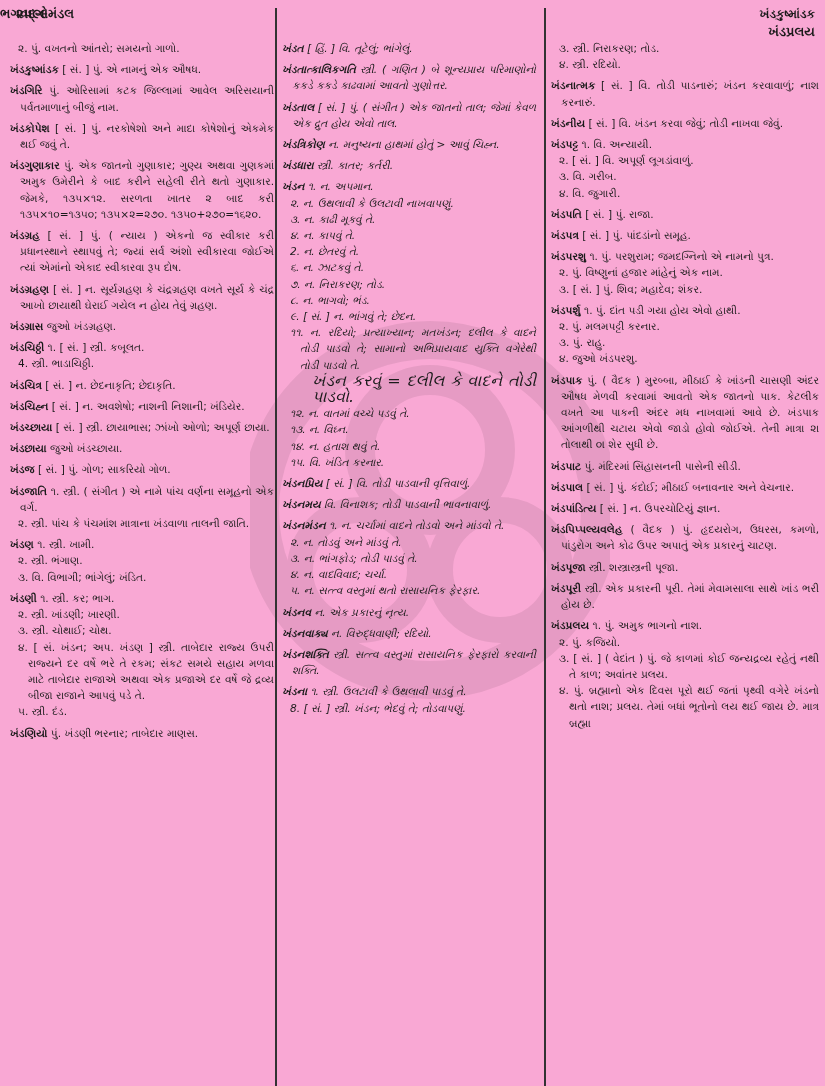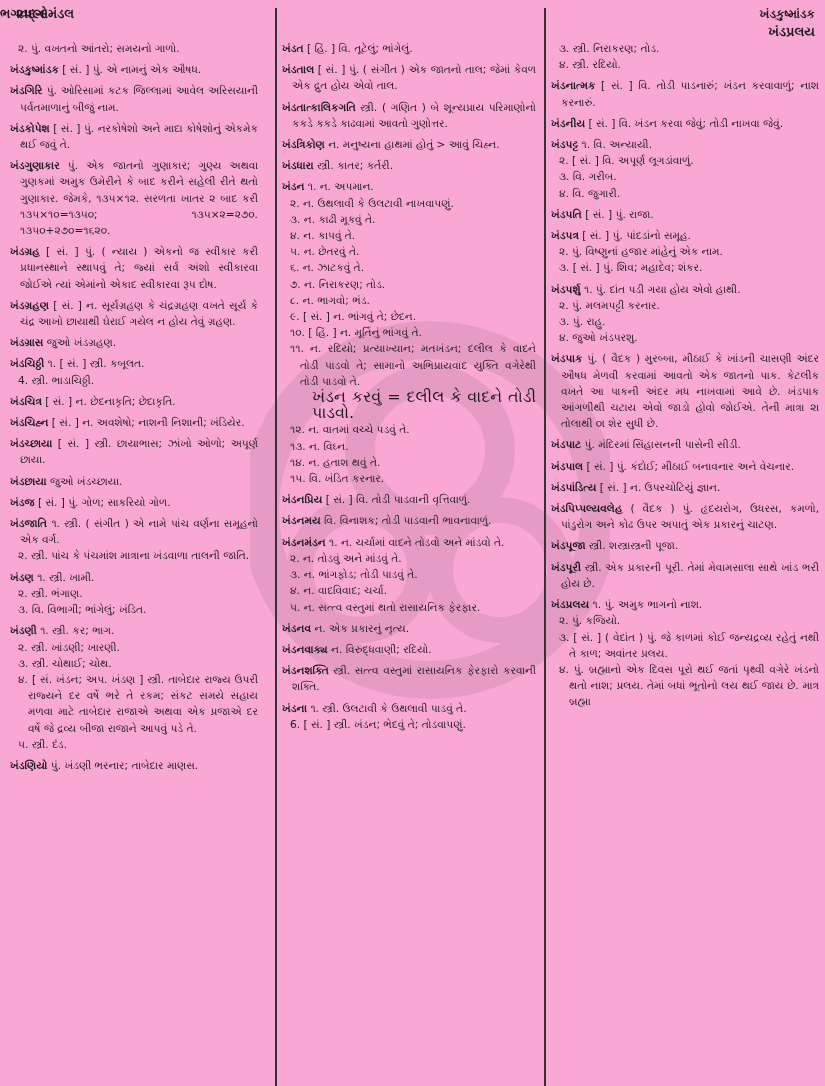--- a/index.html
+++ b/index.html
@@ -70,22 +70,22 @@
       width: 825px;
       height: 1046px;
     }
     .col {
       position: absolute;
       top: 0;
       height: 1046px;
       box-sizing: border-box;
       overflow: hidden;
     }
-    .col-1 { left: 10px; width: 264px; padding-right: 16px; }
-    .col-2 { left: 282px; width: 260px; padding-right: 6px; }
+    .col-1 { left: 10px; width: 264px; padding-right: 0; }
+    .col-2 { left: 282px; width: 260px; padding-right: 6px; font-style: italic; }
     .col-3 { left: 551px; width: 268px; }
     .divider {
       position: absolute;
       top: 8px;
       width: 1.5px;
       height: 1078px;
       background: #333;
     }
     .divider-1 { left: 275px; }
     .divider-2 { left: 544px; }
@@ -163,64 +163,64 @@
         <div class="sense">૩. વિ. વિભાગી; ભાંગેલું; ખંડિત.</div>
         <div class="entry"><span class="head">ખંડણી</span><span> ૧. સ્ત્રી. કર; ભાગ.</span></div>
         <div class="sense">૨. સ્ત્રી. ખાંડણી; ખારણી.</div>
         <div class="sense">૩. સ્ત્રી. ચોથાઈ; ચોથ.</div>
         <div class="sense">૪. [ સં. ખંડન; અપ. ખંડણ ] સ્ત્રી. તાબેદાર રાજ્ય ઉપરી રાજ્યને દર વર્ષે ભરે તે રકમ; સંકટ સમયે સહાય મળવા માટે તાબેદાર રાજાએ અથવા એક પ્રજાએ દર વર્ષે જે દ્રવ્ય બીજા રાજાને આપવું પડે તે.</div>
         <div class="sense">૫. સ્ત્રી. દંડ.</div>
         <div class="entry"><span class="head">ખંડણિયો</span><span> પું. ખંડણી ભરનાર; તાબેદાર માણસ.</span></div>
       </div>
     <div class="col col-2">
         <div class="entry first"><span class="head">ખંડત</span><span> [ હિં. ] વિ. તૂટેલું; ભાંગેલું.</span></div>
+        <div class="entry"><span class="head">ખંડતાત્કાલિકગતિ</span><span> સ્ત્રી. ( ગણિત ) બે શૂન્યપ્રાય પરિમાણોનો કકડે કકડે કાઢવામાં આવતો ગુણોત્તર.</span></div>
         <div class="entry"><span class="head">ખંડતાલ</span><span> [ સં. ] પું. ( સંગીત ) એક જાતનો તાલ; જેમાં કેવળ એક દ્રુત હોય એવો તાલ.</span></div>
-        <div class="entry"><span class="head">ખંડતાત્કાલિકગતિ</span><span> સ્ત્રી. ( ગણિત ) બે શૂન્યપ્રાય પરિમાણોનો કકડે કકડે કાઢવામાં આવતો ગુણોત્તર.</span></div>
         <div class="entry"><span class="head">ખંડત્રિકોણ</span><span> ન. મનુષ્યના હાથમાં હોતું &gt; આવું ચિહ્ન.</span></div>
         <div class="entry"><span class="head">ખંડધારા</span><span> સ્ત્રી. કાતર; કર્તરી.</span></div>
         <div class="entry"><span class="head">ખંડન</span><span> ૧. ન. અપમાન.</span></div>
         <div class="sense">૨. ન. ઉથલાવી કે ઉલટાવી નાખવાપણું.</div>
         <div class="sense">૩. ન. કાઢી મૂકવું તે.</div>
         <div class="sense">૪. ન. કાપવું તે.</div>
-        <div class="sense">૫. ન. છેતરવું તે.</div>
+        <div class="sense">2. ન. છેતરવું તે.</div>
         <div class="sense">૬. ન. ઝાટકવું તે.</div>
         <div class="sense">૭. ન. નિરાકરણ; તોડ.</div>
         <div class="sense">૮. ન. ભાગવો; ભંડ.</div>
         <div class="sense">૯. [ સં. ] ન. ભાંગવું તે; છેદન.</div>
-        <div class="sense">૧૦. [ હિં. ] ન. મૂર્તિનું ભાંગવું તે.</div>
         <div class="sense">૧૧. ન. રદિયો; પ્રત્યાખ્યાન; મતખંડન; દલીલ કે વાદને તોડી પાડવો તે; સામાનો અભિપ્રાયવાદ યુક્તિ વગેરેથી તોડી પાડવો તે.</div>
         <div class="note">ખંડન કરવું = દલીલ કે વાદને તોડી પાડવો.</div>
         <div class="sense">૧૨. ન. વાતમાં વચ્ચે પડવું તે.</div>
         <div class="sense">૧૩. ન. વિઘ્ન.</div>
         <div class="sense">૧૪. ન. હતાશ થવું તે.</div>
         <div class="sense">૧૫. વિ. ખંડિત કરનાર.</div>
         <div class="entry"><span class="head">ખંડનપ્રિય</span><span> [ સં. ] વિ. તોડી પાડવાની વૃત્તિવાળું.</span></div>
         <div class="entry"><span class="head">ખંડનમય</span><span> વિ. વિનાશક; તોડી પાડવાની ભાવનાવાળું.</span></div>
         <div class="entry"><span class="head">ખંડનમંડન</span><span> ૧. ન. ચર્ચામાં વાદને તોડવો અને માંડવો તે.</span></div>
         <div class="sense">૨. ન. તોડવું અને માંડવું તે.</div>
         <div class="sense">૩. ન. ભાંગફોડ; તોડી પાડવું તે.</div>
         <div class="sense">૪. ન. વાદવિવાદ; ચર્ચા.</div>
         <div class="sense">૫. ન. સત્ત્વ વસ્તુમાં થતો રાસાયનિક ફેરફાર.</div>
         <div class="entry"><span class="head">ખંડનવ</span><span> ન. એક પ્રકારનું નૃત્ય.</span></div>
         <div class="entry"><span class="head">ખંડનવાક્ય</span><span> ન. વિરુદ્ધવાણી; રદિયો.</span></div>
         <div class="entry"><span class="head">ખંડનશક્તિ</span><span> સ્ત્રી. સત્ત્વ વસ્તુમાં રાસાયનિક ફેરફારો કરવાની શક્તિ.</span></div>
         <div class="entry"><span class="head">ખંડના</span><span> ૧. સ્ત્રી. ઉલટાવી કે ઉથલાવી પાડવું તે.</span></div>
-        <div class="sense">6. [ સં. ] સ્ત્રી. ખંડન; ભેદવું તે; તોડવાપણું.</div>
+        <div class="sense">8. [ સં. ] સ્ત્રી. ખંડન; ભેદવું તે; તોડવાપણું.</div>
       </div>
     <div class="col col-3">
         <div class="sense" style="margin-top: 0px;">૩. સ્ત્રી. નિરાકરણ; તોડ.</div>
         <div class="sense">૪. સ્ત્રી. રદિયો.</div>
         <div class="entry"><span class="head">ખંડનાત્મક</span><span> [ સં. ] વિ. તોડી પાડનારું; ખંડન કરવાવાળું; નાશ કરનારું.</span></div>
         <div class="entry"><span class="head">ખંડનીય</span><span> [ સં. ] વિ. ખંડન કરવા જેવું; તોડી નાખવા જેવું.</span></div>
         <div class="entry"><span class="head">ખંડપટ્ટ</span><span> ૧. વિ. અન્યાયી.</span></div>
         <div class="sense">૨. [ સં. ] વિ. અપૂર્ણ લૂગડાંવાળું.</div>
         <div class="sense">૩. વિ. ગરીબ.</div>
         <div class="sense">૪. વિ. જુગારી.</div>
         <div class="entry"><span class="head">ખંડપતિ</span><span> [ સં. ] પું. રાજા.</span></div>
         <div class="entry"><span class="head">ખંડપત્ર</span><span> [ સં. ] પું. પાંદડાંનો સમૂહ.</span></div>
+        <div class="entry"><span class="head">ખંડપરશુ</span><span> ૧. પું. પરશુરામ; જમદગ્નિનો એ નામનો પુત્ર.</span></div>
         <div class="sense">૨. પું. વિષ્ણુનાં હજાર માંહેનું એક નામ.</div>
         <div class="sense">૩. [ સં. ] પું. શિવ; મહાદેવ; શંકર.</div>
         <div class="entry"><span class="head">ખંડપર્શુ</span><span> ૧. પું. દાંત પડી ગયા હોય એવો હાથી.</span></div>
         <div class="sense">૨. પું. મલમપટ્ટી કરનાર.</div>
         <div class="sense">૩. પું. રાહુ.</div>
         <div class="sense">૪. જુઓ ખંડપરશુ.</div>
         <div class="entry"><span class="head">ખંડપાક</span><span> પું. ( વૈદક ) મુરબ્બા, મીઠાઈ કે ખાંડની ચાસણી અંદર ઔષધ મેળવી કરવામાં આવતો એક જાતનો પાક. કેટલીક વખતે આ પાકની અંદર મધ નાખવામાં આવે છે. ખંડપાક આંગળીથી ચટાય એવો જાડો હોવો જોઈએ. તેની માત્રા ૨ા તોલાથી ૦। શેર સુધી છે.</span></div>
         <div class="entry"><span class="head">ખંડપાટ</span><span> પું. મંદિરમાં સિંહાસનની પાસેની સીડી.</span></div>
         <div class="entry"><span class="head">ખંડપાલ</span><span> [ સં. ] પું. કંદોઈ; મીઠાઈ બનાવનાર અને વેચનાર.</span></div>
         <div class="entry"><span class="head">ખંડપાંડિત્ય</span><span> [ સં. ] ન. ઉપરચોટિયું જ્ઞાન.</span></div>

